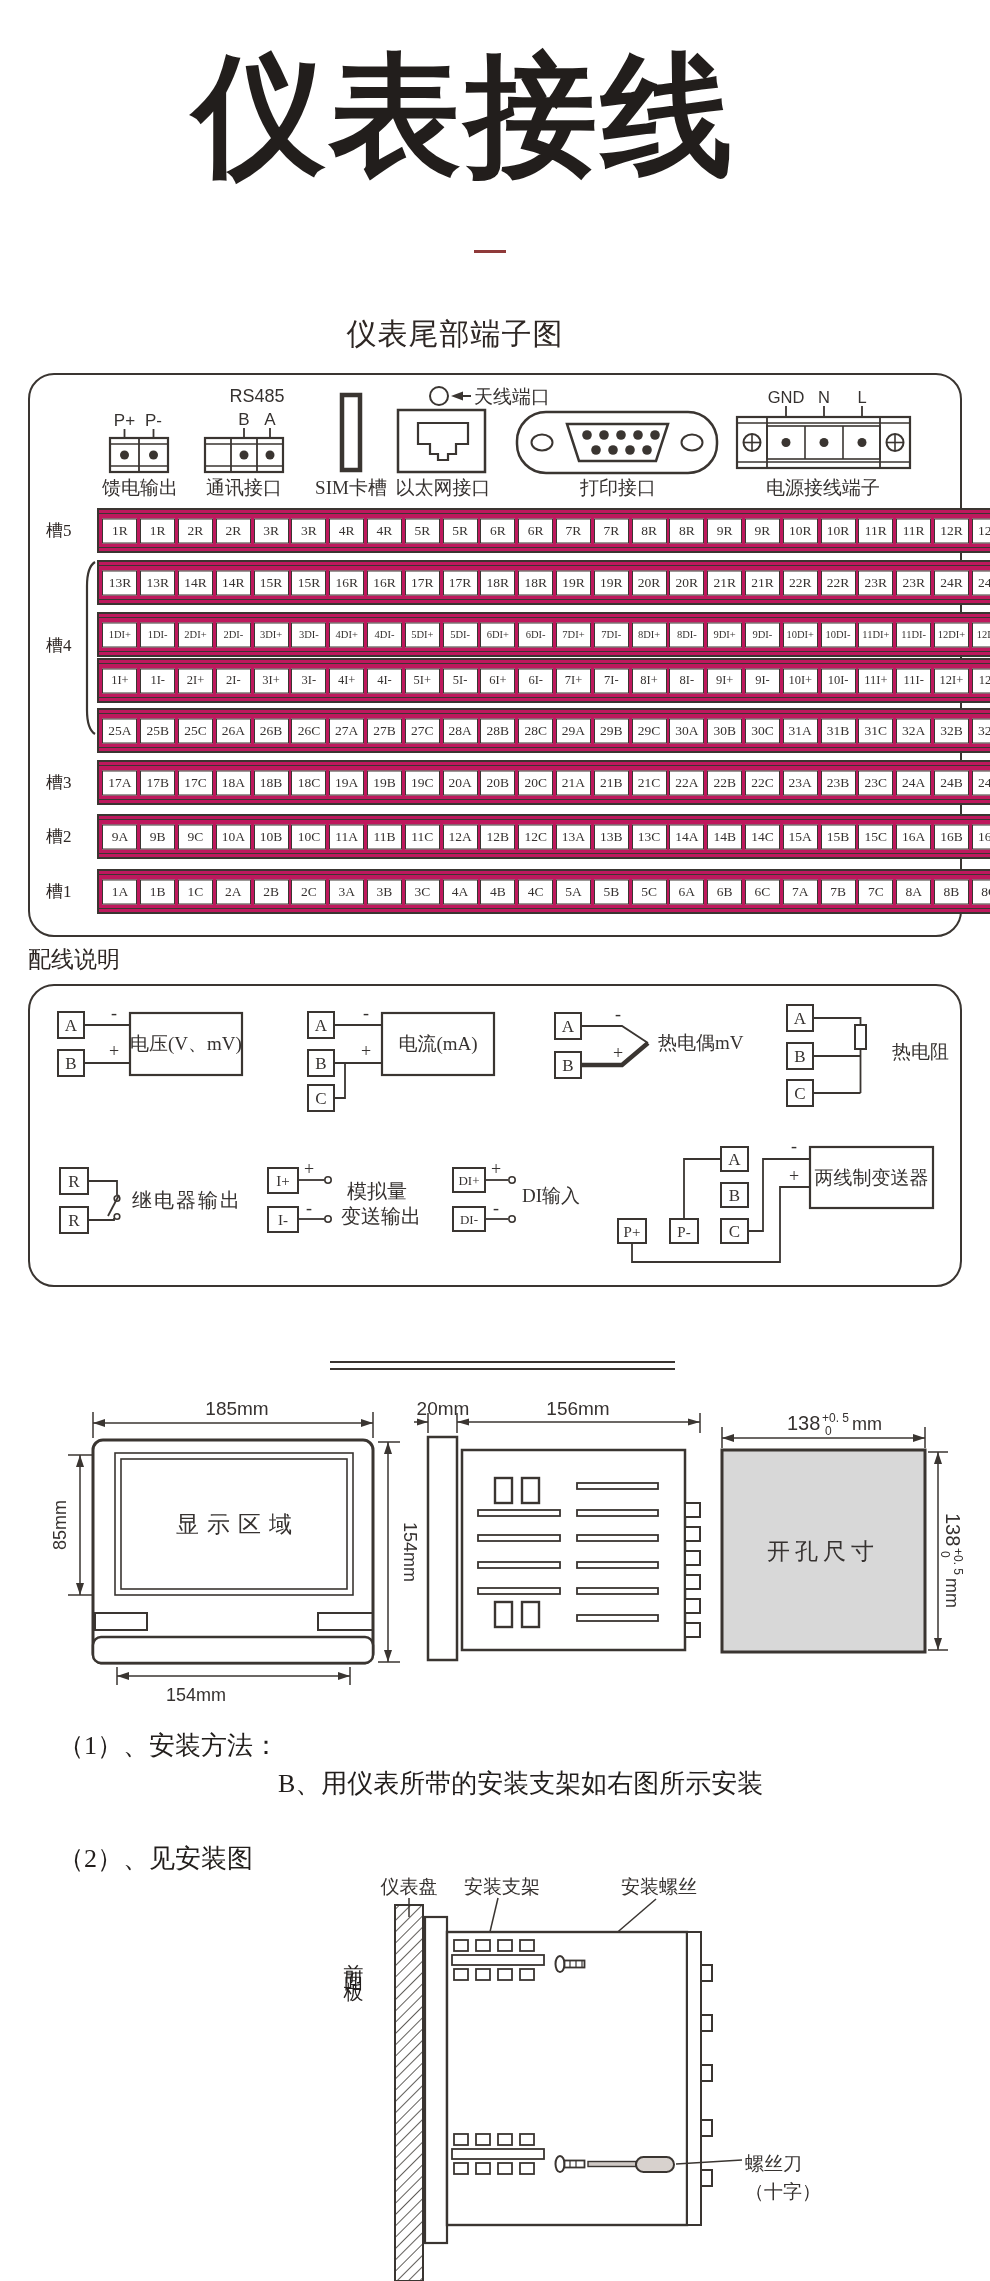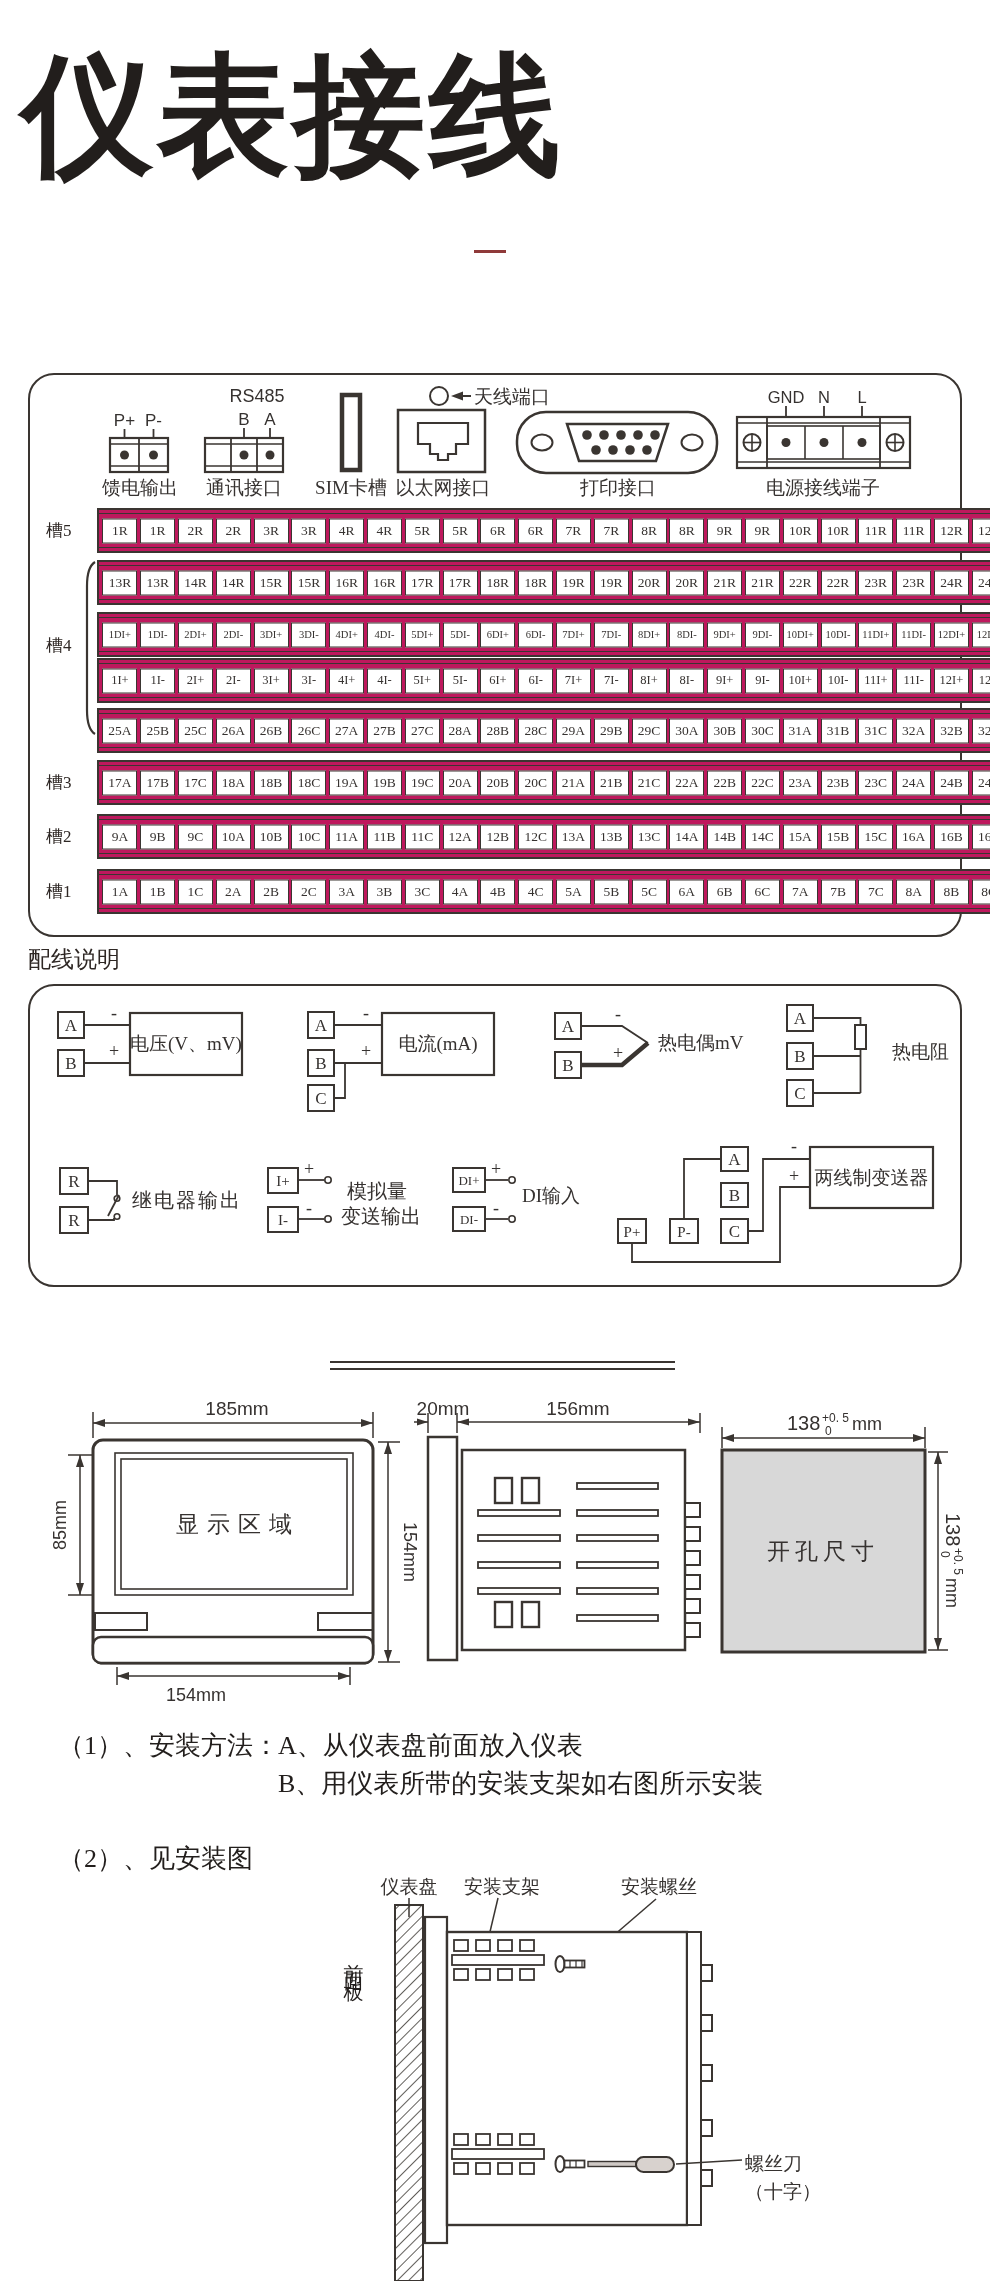--- a/index.html
+++ b/index.html
@@ -1,20 +1,20 @@
 <!DOCTYPE html>
 <html><head>
 <meta charset="utf-8">
 <style>
   html,body{margin:0;padding:0;background:#ffffff;}
   .page{position:relative;width:990px;height:2281px;background:#fff;overflow:hidden;
         font-family:"Liberation Serif",serif;color:#363230;}
   .abs{position:absolute;}
-  .title{left:0;top:28px;width:930px;font-family:"Liberation Sans",sans-serif;
-         font-weight:900;font-size:132px;letter-spacing:4px;color:#221e1c;padding-left:21px;}
+  .title{left:0;top:28px;width:930px;text-align:center;font-family:"Liberation Sans",sans-serif;
+         font-weight:900;font-size:132px;letter-spacing:4px;color:#221e1c;}
   .red-dash{left:474px;top:250px;width:32px;height:3px;background:#8f3a3a;}
   .subtitle{left:0;top:314px;width:910px;text-align:center;font-size:30px;color:#2e2724;letter-spacing:1px;}
   .panel{border:2px solid #3a3531;border-radius:26px;background:#fff;}
   .panel.term{left:28px;top:373px;width:930px;height:560px;}
   .panel.wire{left:28px;top:984px;width:930px;height:299px;}
   .strip{position:absolute;left:97px;width:915px;height:45px;border:2px solid #3a3531;background:#be185d;box-sizing:border-box;}
   .strip::before{content:"";position:absolute;left:0;right:0;top:3px;border-top:1.5px solid #3a3531;}
   .strip::after{content:"";position:absolute;left:0;right:0;bottom:3px;border-bottom:1.5px solid #3a3531;}
   .cells{position:absolute;left:2px;right:2px;top:50%;transform:translateY(-50%);display:flex;}
   .tcell{flex:1;border:1.6px solid #3a3531;margin:0 1.4px;text-align:center;font-size:13.5px;
@@ -36,20 +36,21 @@
   svg .fl{fill:#3a3531;stroke:none;}
   svg .bx{stroke:#3a3531;fill:#fff;}
 </style>
 </head>
 <body>
 
 <div class="page">
 
   <div class="abs title">仪表接线</div>
   <div class="abs red-dash"></div>
+  <div class="abs subtitle">仪表尾部端子图</div>
 
   <div class="abs panel term"></div>
 
   <svg style="left:30px;top:382px" width="930" height="122" viewBox="0 0 930 122">
 
     <g>
       <text class="dim" font-size="17" text-anchor="middle" x="94.5" y="44">P+</text>
       <text class="dim" font-size="17" text-anchor="middle" x="123.5" y="44">P-</text>
       <line class="ln" stroke-width="1.8" x1="94.5" y1="47" x2="94.5" y2="69"></line>
       <line class="ln" stroke-width="1.8" x1="123.5" y1="47" x2="123.5" y2="69"></line>
@@ -601,21 +602,20 @@
       <g transform="rotate(90 922 176)">
         <text class="dim" font-size="20" x="884" y="182">138</text>
         <text class="dim" font-size="12" x="919" y="174">+0. 5</text>
         <text class="dim" font-size="12" x="922" y="187">0</text>
         <text class="dim" font-size="18" x="949" y="182">mm</text>
       </g>
     </g>
   </svg>
 
   <div class="install-line" style="left:58px;top:1728px">（1）、安装方法：</div>
-  <div class="install-line" style="left:278px;top:1728px">A、从仪表盘前面放入仪表</div>
   <div class="install-line" style="left:278px;top:1766px">B、用仪表所带的安装支架如右图所示安装</div>
   <div class="install-line" style="left:58px;top:1841px">（2）、见安装图</div>
 
   <div class="vlabel">前面板</div>
   <svg style="left:330px;top:1872px" width="540" height="409" viewBox="0 0 540 409">
     <defs>
       <pattern id="hatch" width="8" height="8" patternUnits="userSpaceOnUse" patternTransform="rotate(45)">
         <line x1="0" y1="0" x2="0" y2="8" stroke="#3a3531" stroke-width="1.6"></line>
       </pattern>
     </defs>

